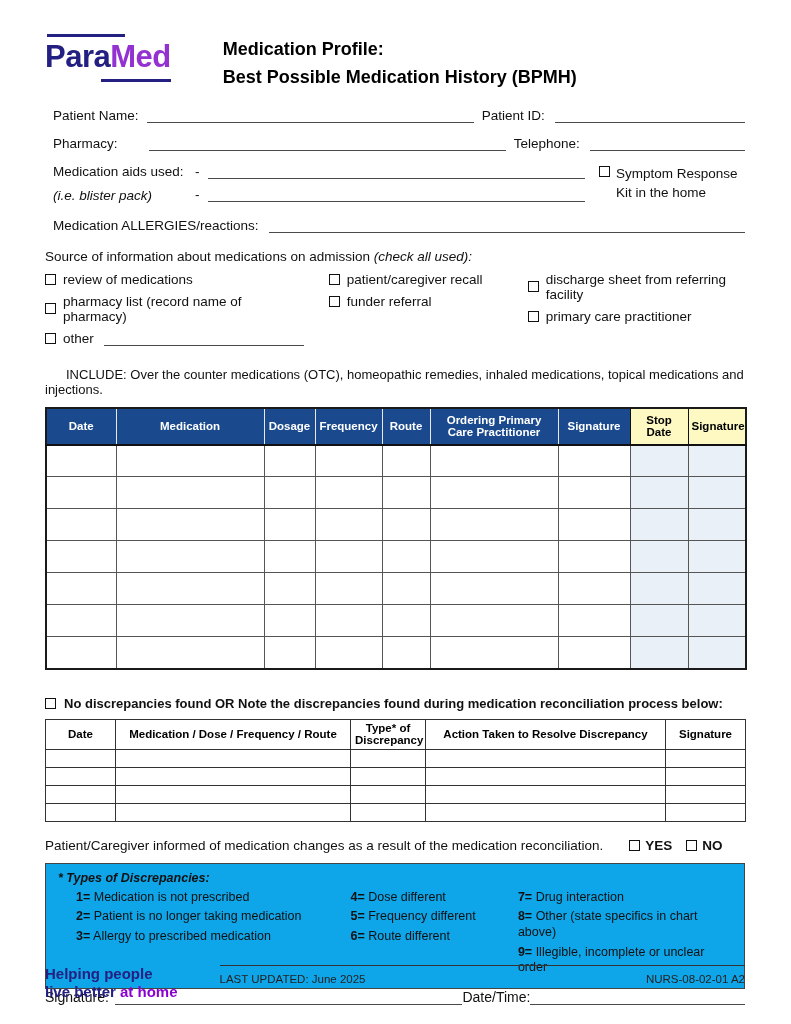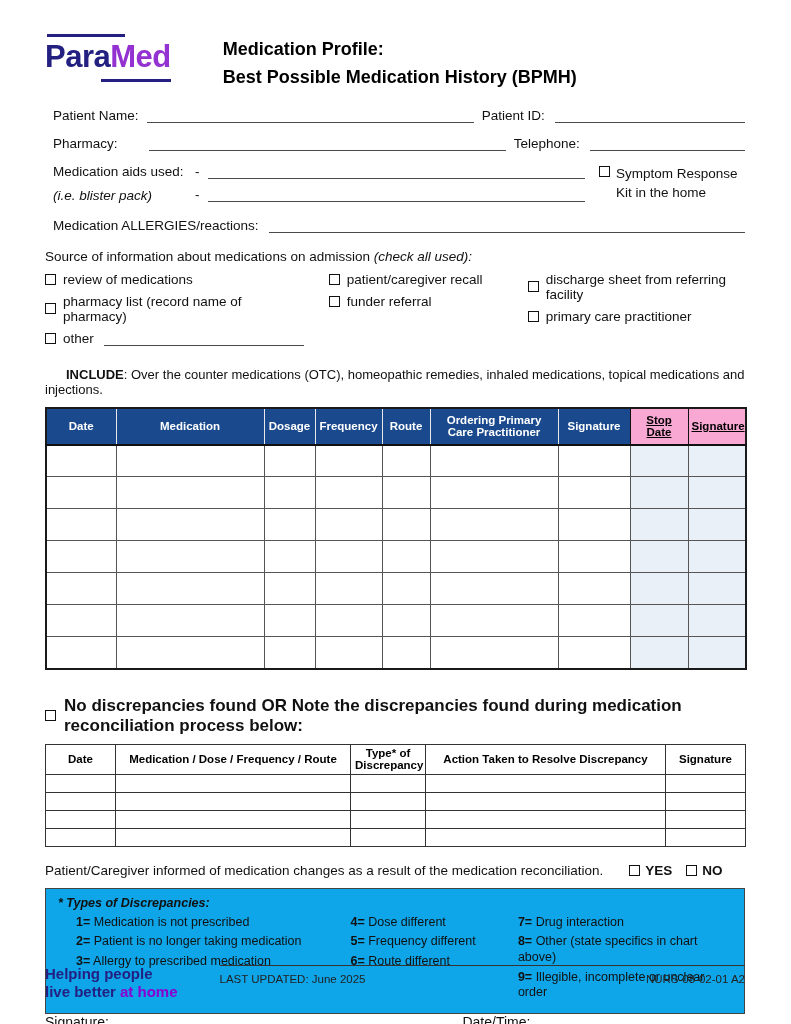--- a/index.html
+++ b/index.html
@@ -37,33 +37,33 @@
   .sources-heading { margin-bottom:8px; }
   .src-grid { display:flex;gap:25px; }
   .src-col1 { width:273px; } .src-col2 { width:190px; } .src-col3 { width:237px; }
   .src-item { display:flex; align-items:center; margin-bottom:7px; }
   .src-item .cb { margin-right:7px; }
   .other-line { width:200px; margin-left:10px; }
   .italic { font-style:italic; }
 
   
   .include { font-size:13px; margin:14px 0 10px 0; }
-  .include b { font-weight:bold;padding-left:21px; }
+  .include b { font-weight:normal;padding-left:21px; }
 
   
   table { border-collapse:collapse; table-layout:fixed; width:700px; }
   .medtbl { border:2px solid #1a1a1a; }
   .medtbl th { background:#1a4a8d; color:#fff; font-size:11.5px; font-weight:bold; text-align:center; vertical-align:middle; height:37px; border-left:1px solid #e8e8e8; border-bottom:2.5px solid #111; padding:2px 3px; }
   .medtbl th:first-child { border-left:none; }
-  .medtbl th.lt { background:#f9a8d4; color:#000; border-left:1.5px solid #111;text-decoration:underline; }
+  .medtbl th.lt { background:#fef9c3; color:#000; border-left:1.5px solid #111; }
   .medtbl td { height:32px; border:1px solid #555; }
   .medtbl td.lb { background:#e9f0f8; }
 
   
-  .nodisc { display:flex; align-items:center; font-size:17px; font-weight:bold; margin:26px 0 8px 0; }
+  .nodisc { display:flex; align-items:center; font-size:13px; font-weight:bold; margin:26px 0 8px 0; }
   .nodisc .cb { margin-right:8px; }
   .disctbl { border:1.8px solid #222; }
   .disctbl th { font-size:11.5px; font-weight:bold; text-align:center; vertical-align:middle; border:1px solid #333; height:30px; padding:1px 4px; background:#fff; color:#000; }
   .disctbl td { height:18px; border:1px solid #333; }
 
   .informed { display:flex; align-items:center; font-size:13.5px; margin:16px 0 10px 0; }
   .yn { display:flex; align-items:center; margin-left:26px; font-weight:bold; }
   .yn .cb { margin-right:5px; }
 
   

